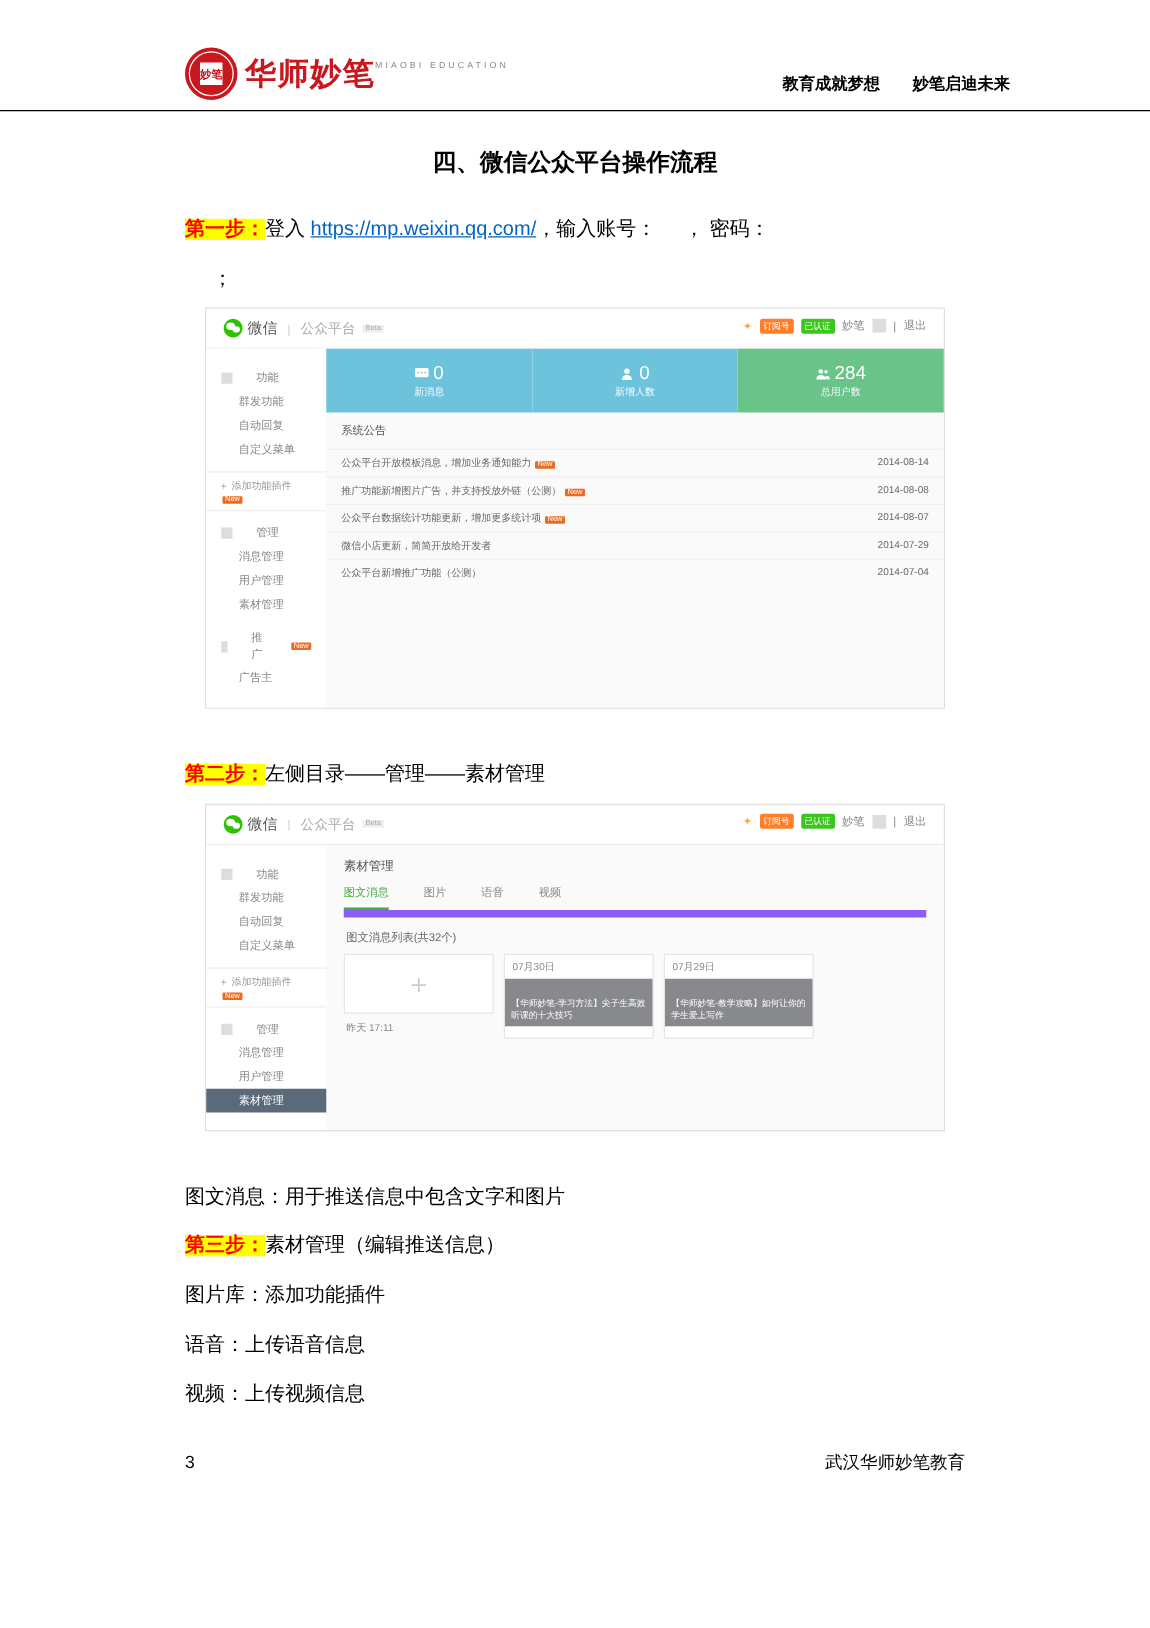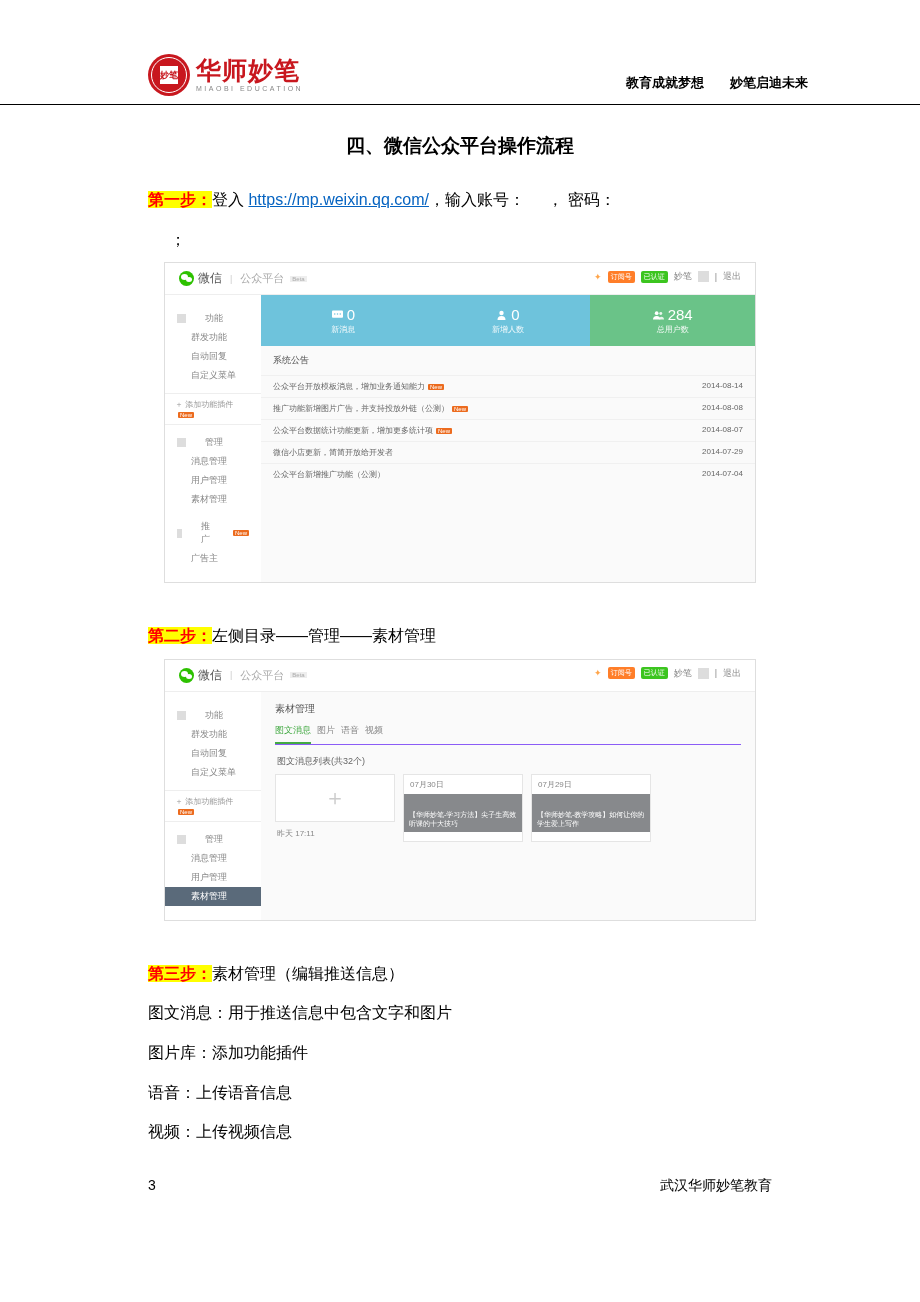--- a/index.html
+++ b/index.html
@@ -1,23 +1,23 @@
 <!DOCTYPE html>
 <html><head>
 <meta charset="utf-8">
 <style>
 *{margin:0;padding:0;box-sizing:border-box}
 body{background:#fff;font-family:"SimSun","Microsoft YaHei",sans-serif;color:#000}
-.page{width:920px;margin:16px auto;padding:38px 0 30px;position:relative}
+.page{width:920px;margin:0 auto;padding:38px 0 30px;position:relative}
 .header{display:flex;justify-content:space-between;align-items:flex-end;padding:0 112px 8px 148px;border-bottom:1px solid #000;margin-bottom:28px}
 .logo-wrap{display:flex;align-items:center;gap:6px}
 .seal{width:42px;height:42px;border-radius:50%;background:#c8171e;position:relative;display:flex;align-items:center;justify-content:center}
 .seal:before{content:"";position:absolute;width:34px;height:34px;border:1px solid #fff;border-radius:50%}
 .seal-inner{background:#fff;width:18px;height:18px;display:flex;align-items:center;justify-content:center;font-size:9px;color:#c8171e;font-weight:bold}
-.brand-text{display:flex;flex-direction:column}
+.brand-text{display:flex;flex-direction:row}
 .brand-cn{color:#c8171e;font-weight:900;font-size:25px;font-family:"Microsoft YaHei";letter-spacing:1px;line-height:1}
 .brand-en{color:#888;font-size:7px;letter-spacing:2.5px;margin-top:2px}
 .slogan{font-size:13px;font-weight:bold;display:flex;gap:26px;padding-bottom:4px}
 .content{padding:0 148px}
 h1.title{text-align:center;font-size:19px;font-weight:bold;margin:8px 0 24px}
 .para{font-size:16px;line-height:2.1;margin-bottom:6px}
 .step-badge{background:#ffff00;color:#ff0000;font-weight:bold;padding:0 0px}
 .link{color:#0563c1;text-decoration:underline;font-family:Liberation Sans, sans-serif}
 .indent{padding-left:22px}
 .ss{border:1px solid #dedede;margin:6px 16px 36px;background:#fff;font-family:"Microsoft YaHei",sans-serif;font-size:9px}
@@ -50,21 +50,21 @@
 .stat.blue{background:#6ec3dc}
 .stat.green{background:#6ac388}
 .stat-row{display:flex;justify-content:center;align-items:center;gap:4px}
 .stat-num{font-size:15px}
 .stat-lbl{font-size:8px;opacity:.92;margin-top:1px}
 .stat-ico{width:11px;height:10px}
 .announce-h{padding:8px 12px;font-size:9px;color:#555}
 .ann-row{display:flex;justify-content:space-between;padding:5px 12px;border-top:1px solid #f0f0f0;font-size:8px;color:#666}
 .ss-main2{flex:1;padding:10px 14px 0}
 .sm-title{font-size:10px;color:#555;margin-bottom:8px}
-.sm-tabs{display:flex;gap:6px;font-size:9px;color:#888;border-bottom:1px solid #8b5cf6;padding-bottom:6px}
+.sm-tabs{display:flex;gap:28px;font-size:9px;color:#888;border-bottom:6px solid #8b5cf6;padding-bottom:6px}
 .sm-tab.active{color:#4a4;border-bottom:2px solid #4a4;padding-bottom:5px;margin-bottom:-6px}
 .sm-list-h{font-size:9px;color:#666;padding:10px 2px 6px}
 .sm-cards{display:flex;gap:8px}
 .sm-card{border:1px solid #e5e5e5;width:120px;background:#fff}
 .sm-card.add{display:flex;align-items:center;justify-content:center;height:48px}
 .plus{color:#ccc;font-size:22px;font-weight:100}
 .sm-date{font-size:8px;color:#888;padding:4px 6px}
 .sm-img{height:38px;background:#87898c;color:#fff;font-size:7px;padding:4px 5px;display:flex;align-items:flex-end;line-height:1.3}
 .sm-time{font-size:8px;color:#888;padding:6px 2px 3px}
 .footer{display:flex;justify-content:space-between;padding:22px 148px 0;font-size:14px}
@@ -275,24 +275,24 @@
             </div>
             <div class="sm-card">
               <div class="sm-date">07月29日</div>
               <div class="sm-img">【华师妙笔-教学攻略】如何让你的学生爱上写作</div>
             </div>
           </div>
         </div>
       </div>
     </div>
 
+    <p class="para">图文消息：用于推送信息中包含文字和图片</p>
     <p class="para">
       <span class="step-badge">第三步：</span><span>素材管理（编辑推送信息）</span>
     </p>
-    <p class="para">图文消息：用于推送信息中包含文字和图片</p>
     <p class="para">图片库：添加功能插件</p>
     <p class="para">语音：上传语音信息</p>
     <p class="para">视频：上传视频信息</p>
   </div>
 
   <div class="footer">
     <span>3</span>
     <span>武汉华师妙笔教育</span>
   </div>
 </div>

